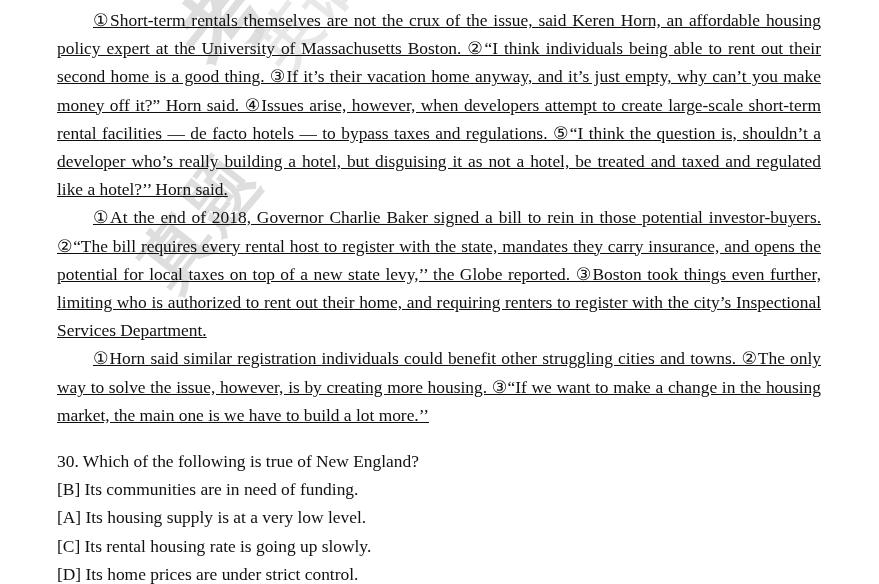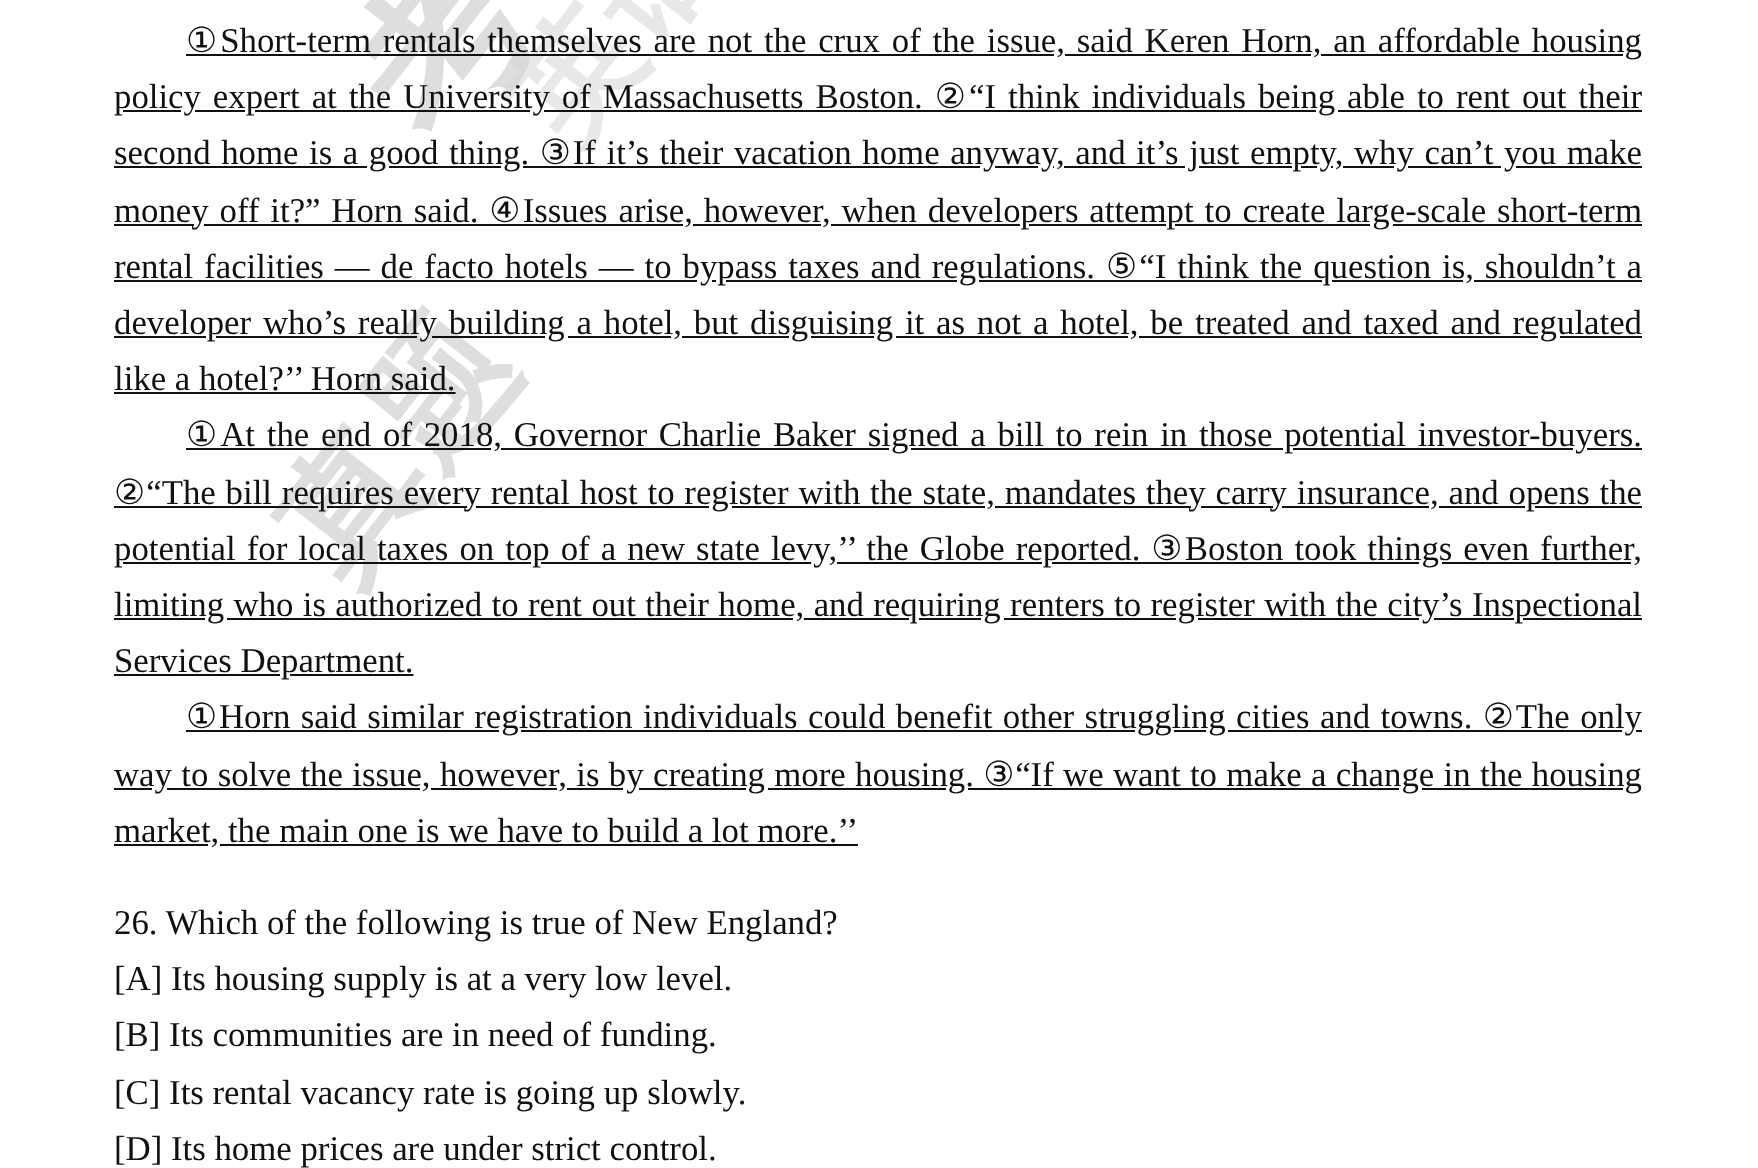--- a/index.html
+++ b/index.html
@@ -112,20 +112,20 @@
 
 <div id="page">
 
   <div class="passage">
     <p class="para">①Short-term rentals themselves are not the crux of the issue, said Keren Horn, an affordable housing policy expert at the University of Massachusetts Boston. ②“I think individuals being able to rent out their second home is a good thing. ③If it’s their vacation home anyway, and it’s just empty, why can’t you make money off it?” Horn said. ④Issues arise, however, when developers attempt to create large-scale short-term rental facilities — de facto hotels — to bypass taxes and regulations. ⑤“I think the question is, shouldn’t a developer who’s really building a hotel, but disguising it as not a hotel, be treated and taxed and regulated like a hotel?’’ Horn said.</p>
     <p class="para">①At the end of 2018, Governor Charlie Baker signed a bill to rein in those potential investor-buyers. ②“The bill requires every rental host to register with the state, mandates they carry insurance, and opens the potential for local taxes on top of a new state levy,’’ the Globe reported. ③Boston took things even further, limiting who is authorized to rent out their home, and requiring renters to register with the city’s Inspectional Services Department.</p>
     <p class="para last-para">①Horn said similar registration individuals could benefit other struggling cities and towns. ②The only way to solve the issue, however, is by creating more housing. ③“If we want to make a change in the housing market, the main one is we have to build a lot more.’’</p>
   </div>
 
   <div class="question-block">
-    <p class="q-stem">26. Which of the following is true of New England?</p>
+    <p class="q-stem">30. Which of the following is true of New England?</p>
+    <p class="q-opt">[B] Its communities are in need of funding.</p>
     <p class="q-opt">[A] Its housing supply is at a very low level.</p>
-    <p class="q-opt">[B] Its communities are in need of funding.</p>
-    <p class="q-opt">[C] Its rental vacancy rate is going up slowly.</p>
+    <p class="q-opt">[C] Its rental housing rate is going up slowly.</p>
     <p class="q-opt">[D] Its home prices are under strict control.</p>
   </div>
 
 </div>
 
 </body></html>

